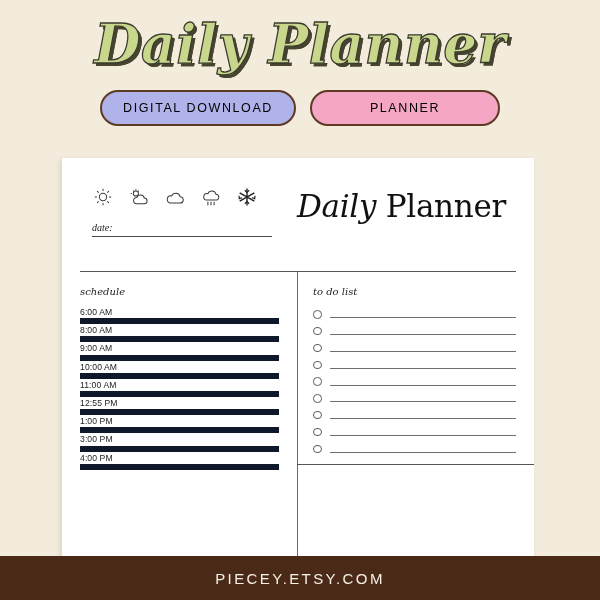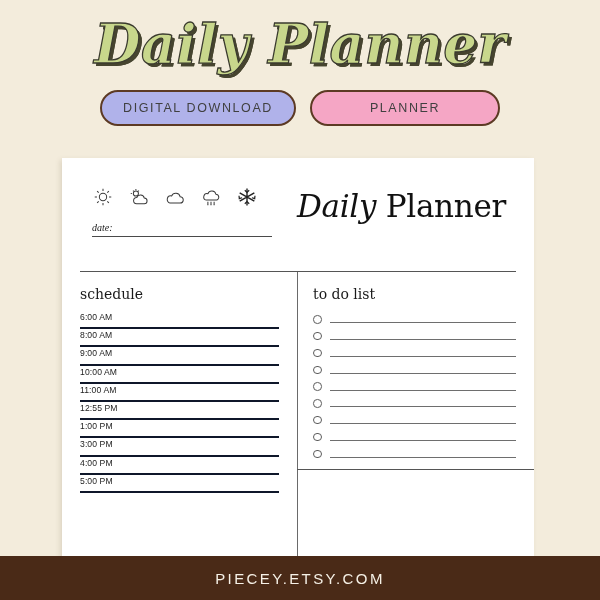--- a/index.html
+++ b/index.html
@@ -56,21 +56,21 @@
 
   .pill {
     height: 36px;
     border-radius: 18px;
     border: 2px solid #5c3a24;
     display: flex;
     align-items: center;
     justify-content: center;
     font-size: 12.5px;
     letter-spacing: 1.6px;
-    color: #404040;
+    color: #000000;
     font-family: "Liberation Sans", sans-serif;
   }
   .pill-download { width: 196px; background: #b0b2ea; }
   .pill-planner  { width: 190px; background: #f5a6c5; }
 
   
   .sheet {
     position: absolute;
     left: 62px;
     top: 158px;
@@ -147,30 +147,31 @@
     position: absolute;
     left: 235px;
     top: 0;
     bottom: 0;
     width: 1px;
     background: #6a6a6a;
   }
 
   .section-head {
     font-family: "DejaVu Serif", "Liberation Serif", serif;
-    font-size: 14px;
+    font-style: italic;
+    font-size: 10px;
     color: #1a1a1a;
     margin-bottom: 9px;
     display: block;
   }
 
   
   .sched-row {
     height: 18.2px;
-    border-bottom: 2px solid #0f172a;
+    border-bottom: 6px solid #0f172a;
     position: relative;
   }
   .sched-time {
     font-size: 8.6px;
     color: #222;
     position: absolute;
     left: 0;
     top: 1px;
     letter-spacing: 0.1px;
   }
@@ -312,23 +313,20 @@
           </div>
           <div class="sched-row">
             <span class="sched-time">1:00 PM</span>
           </div>
           <div class="sched-row">
             <span class="sched-time">3:00 PM</span>
           </div>
           <div class="sched-row">
             <span class="sched-time">4:00 PM</span>
           </div>
-          <div class="sched-row">
-            <span class="sched-time">5:00 PM</span>
-          </div>
         </div>
     </div>
 
     <div class="col-right">
       <span class="section-head">to do list</span>
       <div id="todo-rows">
           <div class="check-row">
             <span class="circle"></span>
             <span class="check-line"></span>
           </div>

